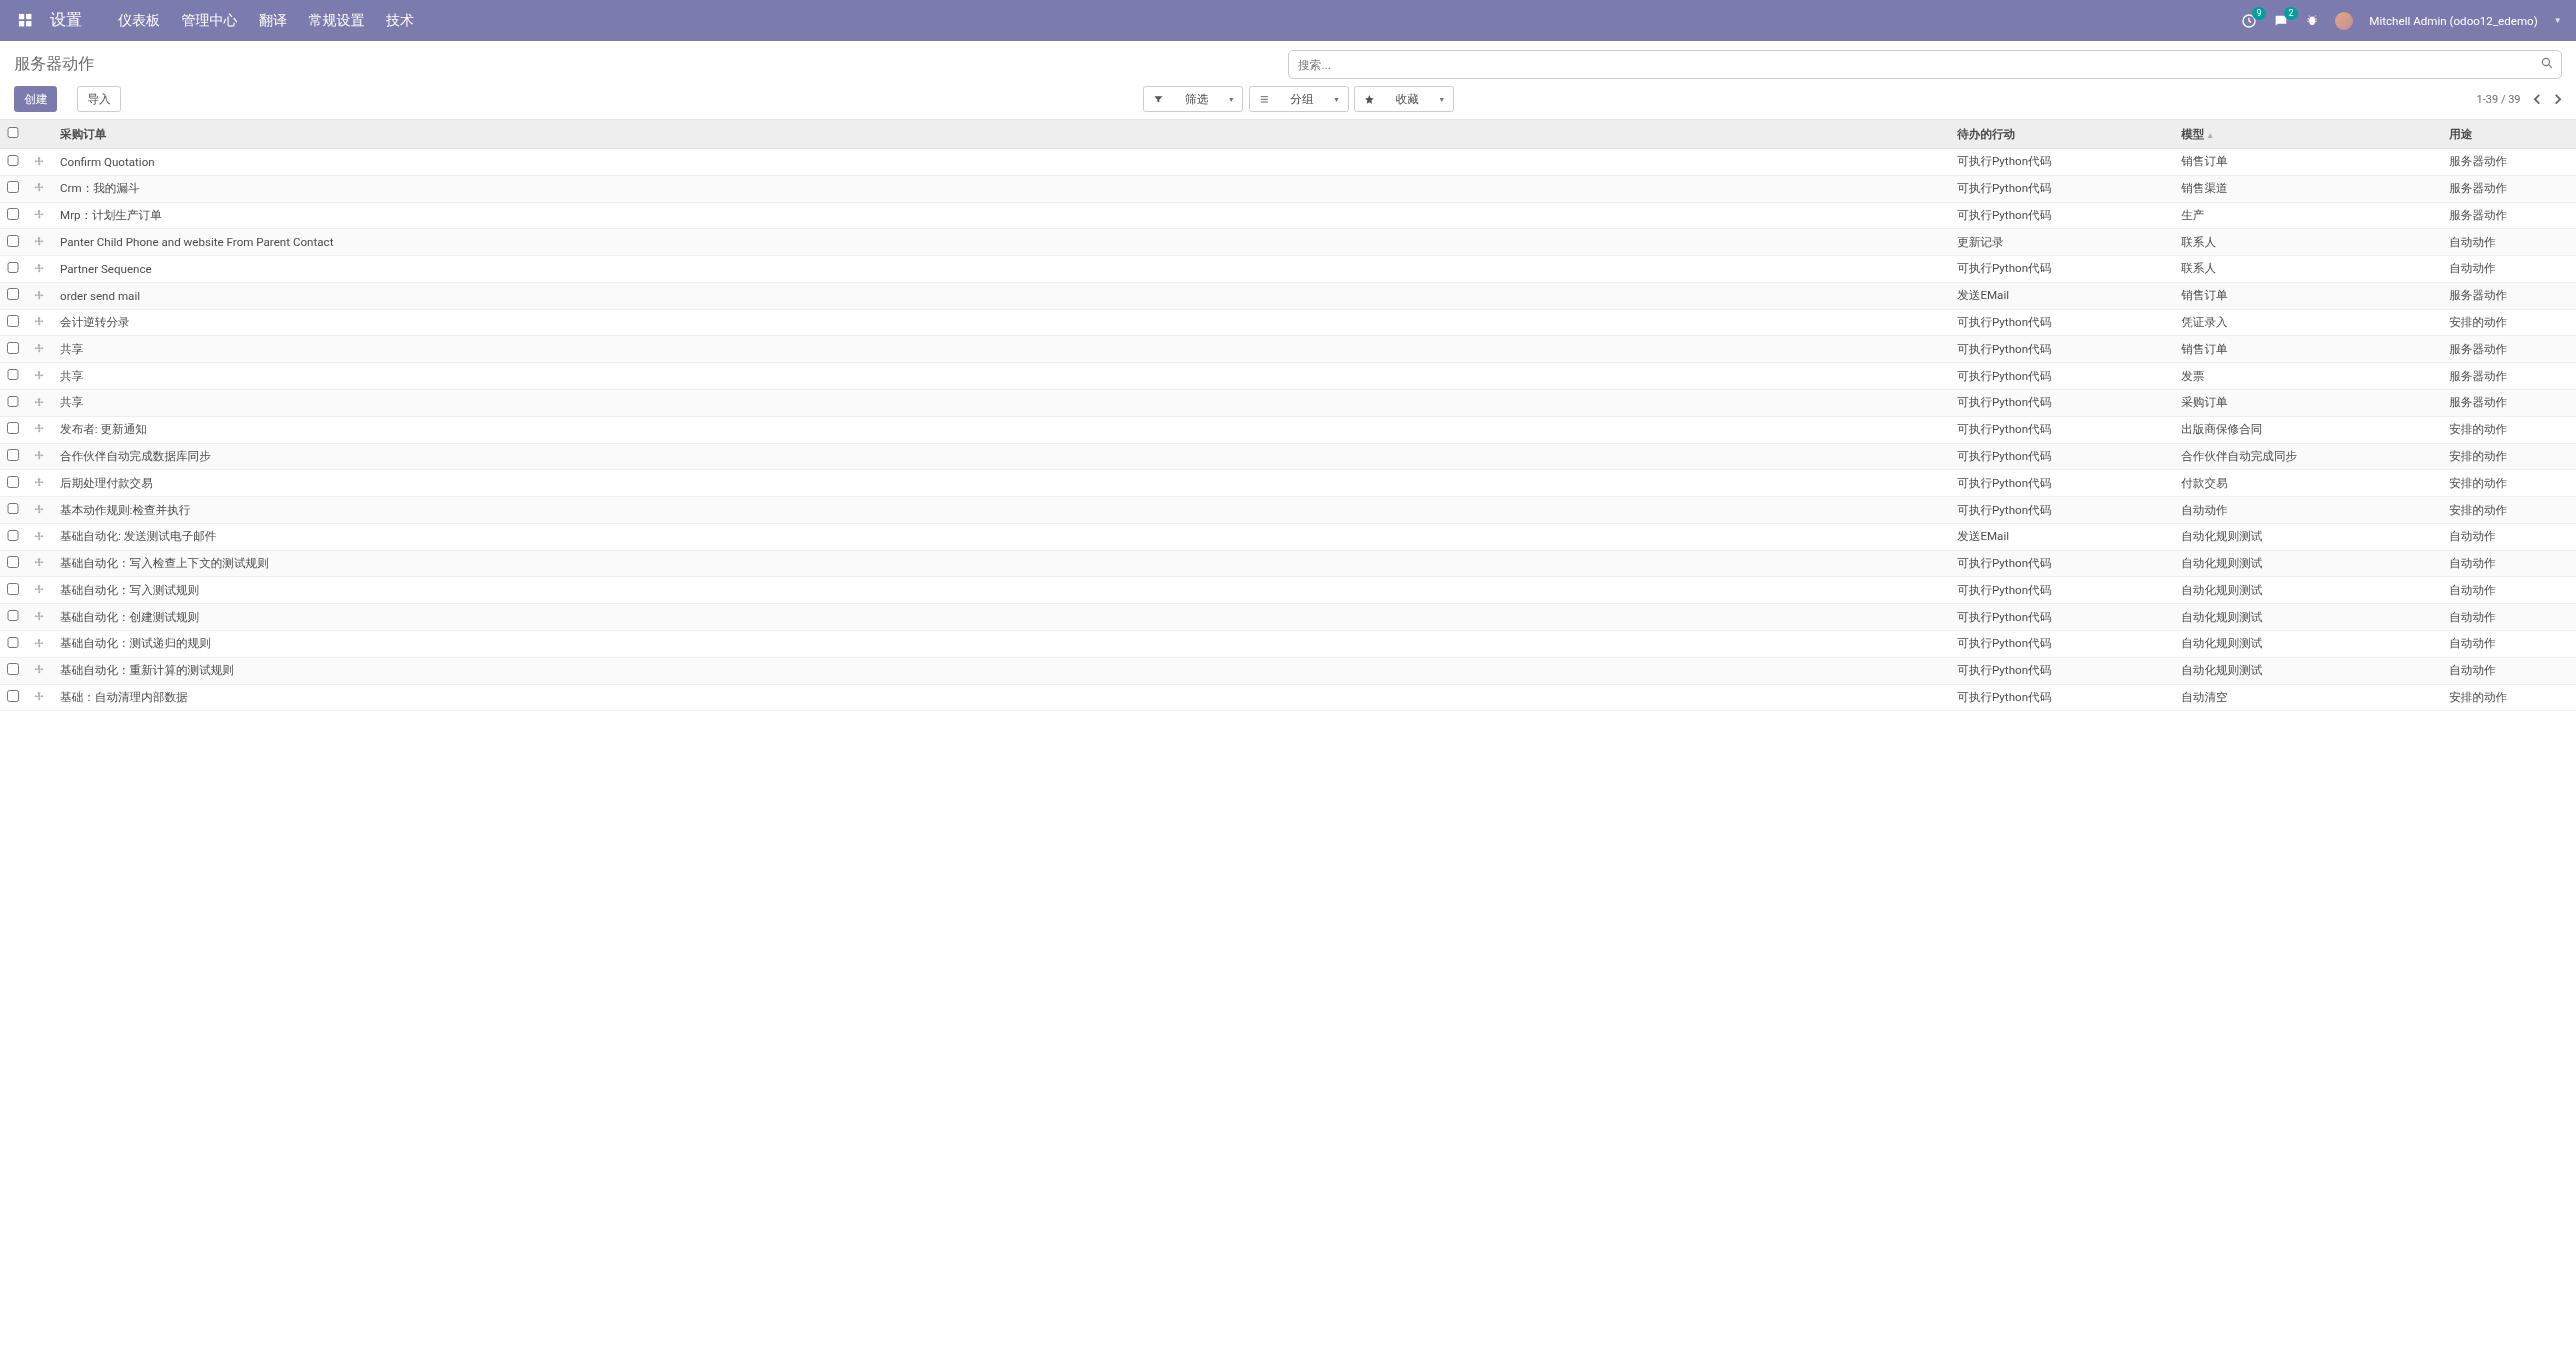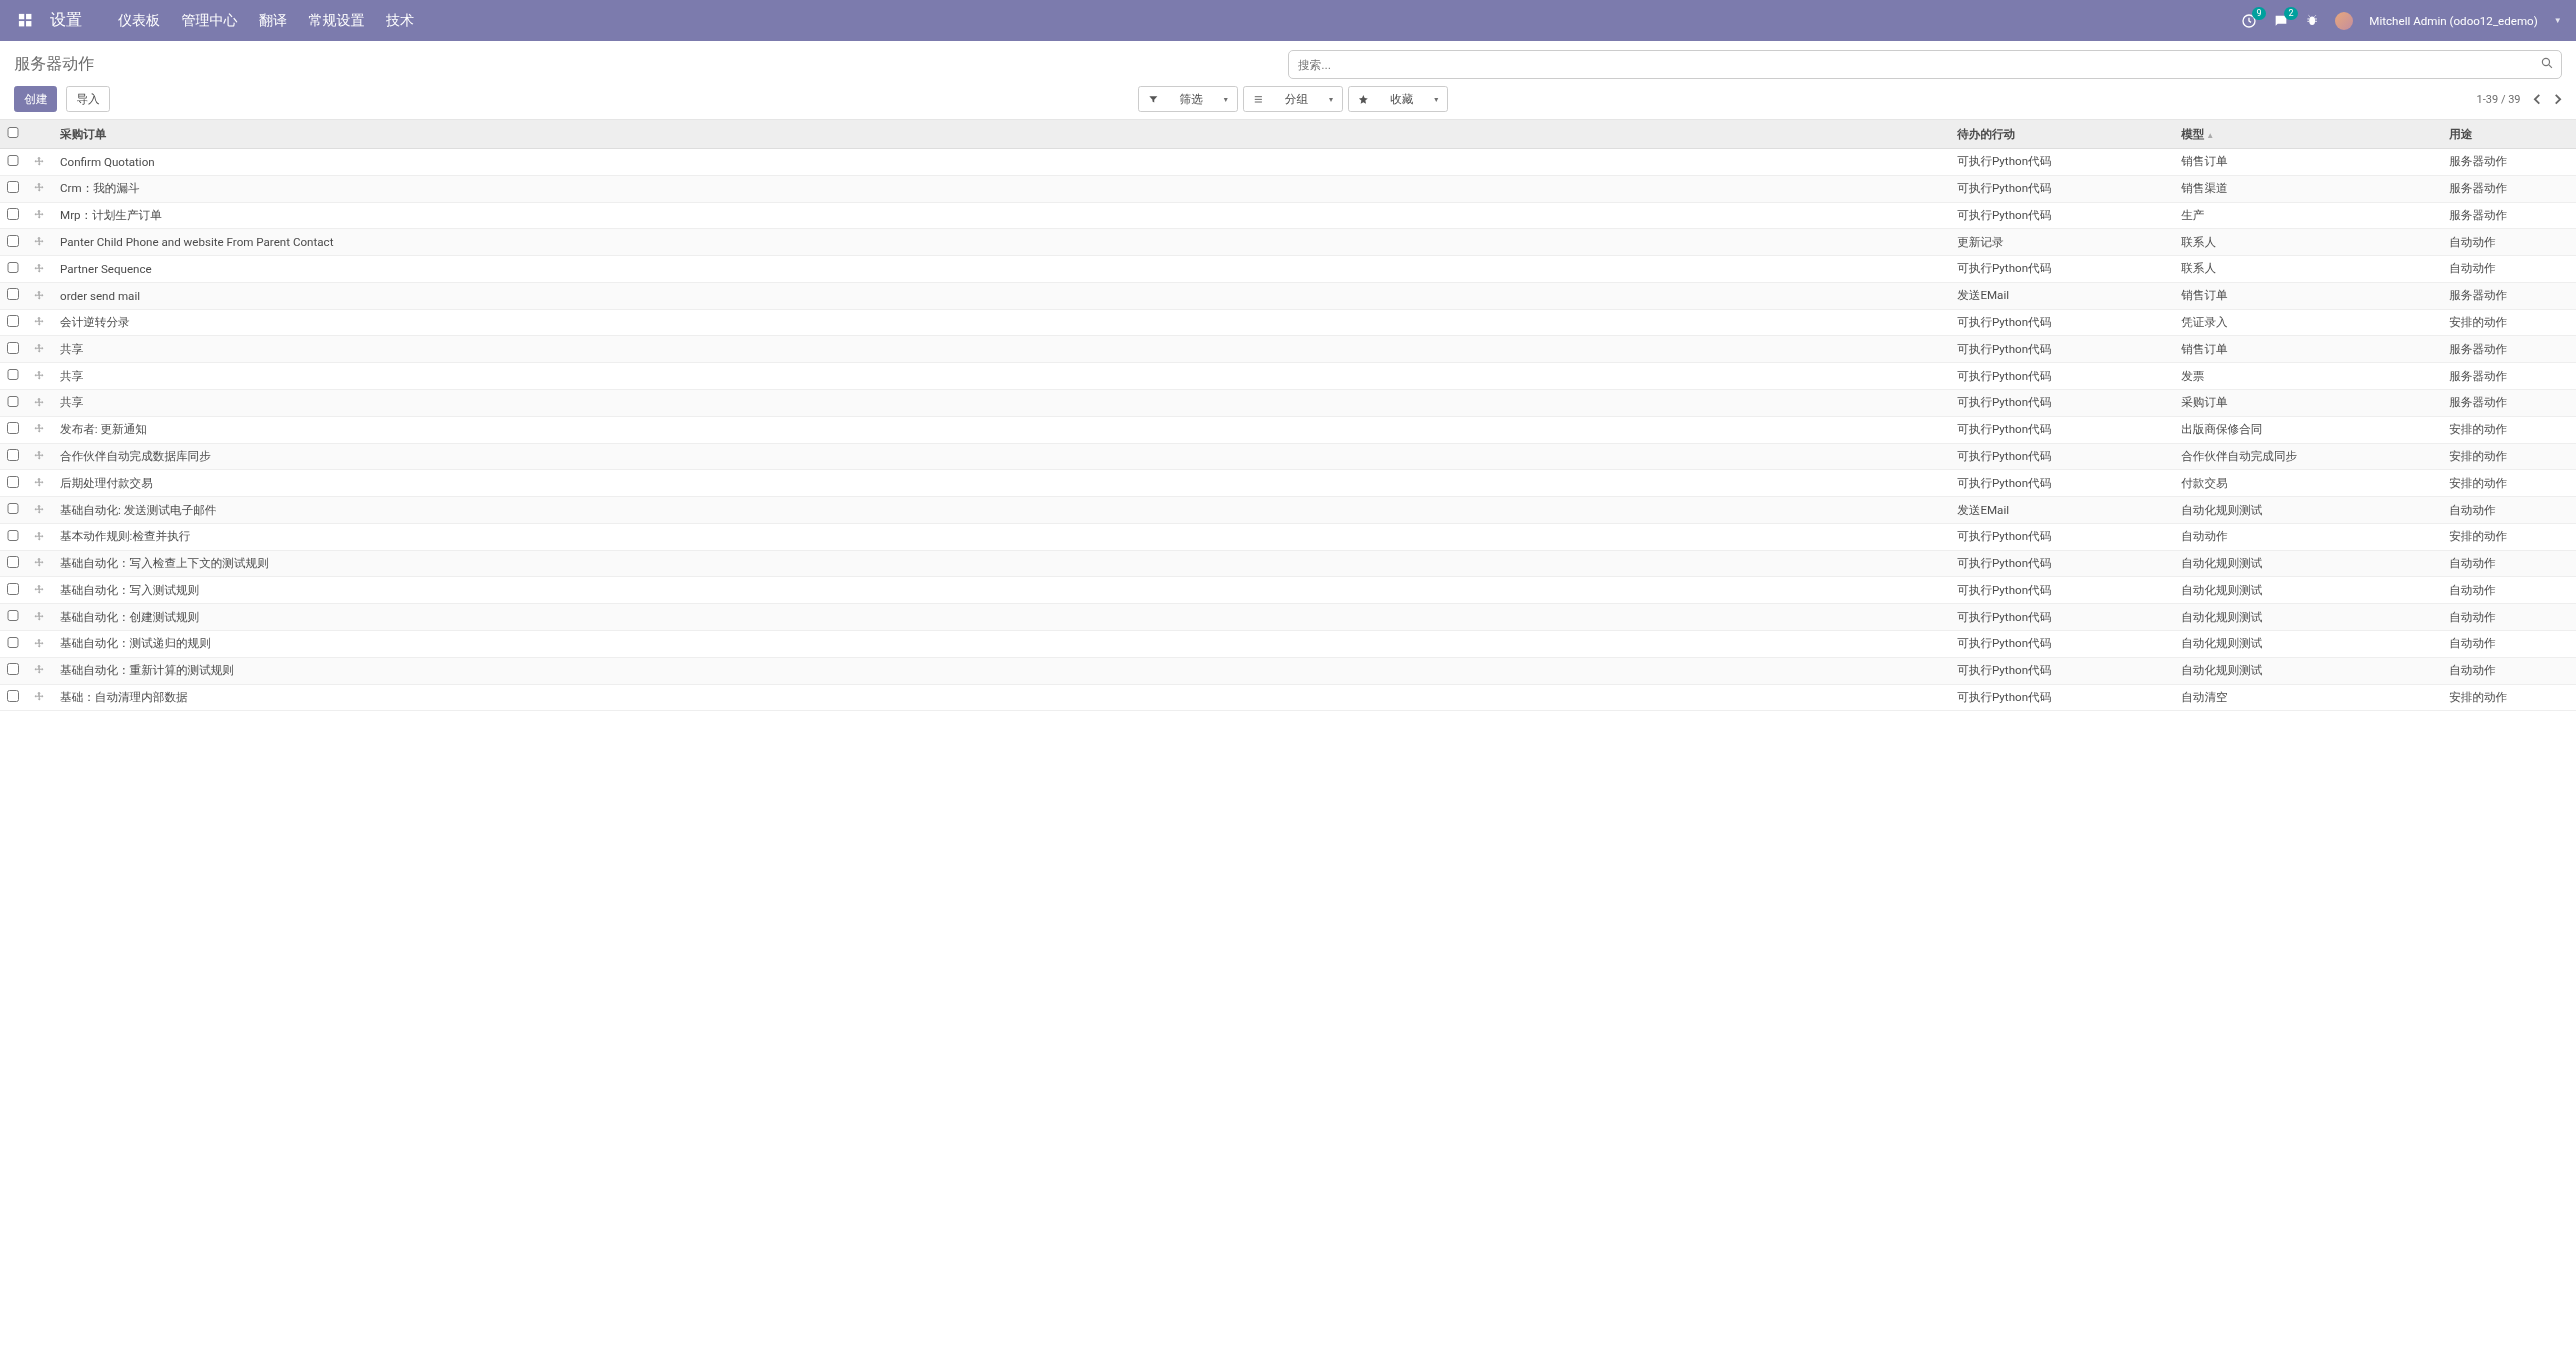--- a/index.html
+++ b/index.html
@@ -19,21 +19,21 @@
 .caret { font-size: 8px; opacity: 0.8; }
 
 
 .cp { padding: 9px 14.3px 7.2px; border-bottom: 0.9px solid #e5e5e5; }
 .cp-top { display: flex; align-items: center; }
 .breadcrumb { font-size: 16px; color: #6d6d6d; flex: 1; }
 .search-wrap { flex: 1; position: relative; }
 .search-input { width: 100%; height: 29px; border: 0.9px solid #ccc; border-radius: 5px; padding: 0 29px 0 9px; font-size: 11.6px; }
 .search-icon { position: absolute; right: 7.2px; top: 6.3px; color: #888; }
 .cp-bot { display: flex; align-items: center; margin-top: 7.2px; }
-.cp-left { display: flex; gap: 9px; }
+.cp-left { display: flex; gap: 20px; }
 .btn { border: 0.9px solid #ccc; background: #fff; padding: 4.5px 9px; border-radius: 2.7px; cursor: pointer; font-size: 11.6px; color: #4c4c4c; }
 .btn-primary { background: #7c7bad; border-color: #7c7bad; color: #fff; }
 .cp-mid { margin-left: auto; display: flex; gap: 5.4px; }
 .dropdown-btn { display: inline-flex; align-items: center; gap: 21px; }
 .cp-right { margin-left: auto; display: flex; align-items: center; gap: 12.5px; }
 .pager { color: #6d6d6d; font-size: 11px; }
 .pager-arrows { display: flex; gap: 10.7px; }
 .pager-arrow { cursor: pointer; color: #6d6d6d; font-size: 12.5px; }
 
 
@@ -299,40 +299,40 @@
         <td class="col-name">后期处理付款交易</td>
         <td class="col-state">可执行Python代码</td>
         <td class="col-model">付款交易</td>
         <td class="col-usage">安排的动作</td>
       </tr>
       <tr>
         <td class="col-check"><input type="checkbox" style=""></td>
         <td class="col-handle"><span><svg width="12.5" height="12.5" viewBox="0 0 24 24" fill="#aaa">
               <path d="M12 2l3 3h-2v4h4V7l3 3-3 3v-2h-4v4h2l-3 3-3-3h2v-4H6v2l-3-3 3-3v2h4V5H8l3-3z"></path>
             </svg></span></td>
+        <td class="col-name">基本动作规则:检查并执行</td>
+        <td class="col-state">可执行Python代码</td>
+        <td class="col-model">自动动作</td>
+        <td class="col-usage">安排的动作</td>
+      </tr>
+      <tr>
+        <td class="col-check"><input type="checkbox" style=""></td>
+        <td class="col-handle"><span><svg width="12.5" height="12.5" viewBox="0 0 24 24" fill="#aaa">
+              <path d="M12 2l3 3h-2v4h4V7l3 3-3 3v-2h-4v4h2l-3 3-3-3h2v-4H6v2l-3-3 3-3v2h4V5H8l3-3z"></path>
+            </svg></span></td>
         <td class="col-name">基础自动化: 发送测试电子邮件</td>
         <td class="col-state">发送EMail</td>
         <td class="col-model">自动化规则测试</td>
         <td class="col-usage">自动动作</td>
       </tr>
       <tr>
         <td class="col-check"><input type="checkbox" style=""></td>
         <td class="col-handle"><span><svg width="12.5" height="12.5" viewBox="0 0 24 24" fill="#aaa">
               <path d="M12 2l3 3h-2v4h4V7l3 3-3 3v-2h-4v4h2l-3 3-3-3h2v-4H6v2l-3-3 3-3v2h4V5H8l3-3z"></path>
             </svg></span></td>
-        <td class="col-name">基本动作规则:检查并执行</td>
-        <td class="col-state">可执行Python代码</td>
-        <td class="col-model">自动动作</td>
-        <td class="col-usage">安排的动作</td>
-      </tr>
-      <tr>
-        <td class="col-check"><input type="checkbox" style=""></td>
-        <td class="col-handle"><span><svg width="12.5" height="12.5" viewBox="0 0 24 24" fill="#aaa">
-              <path d="M12 2l3 3h-2v4h4V7l3 3-3 3v-2h-4v4h2l-3 3-3-3h2v-4H6v2l-3-3 3-3v2h4V5H8l3-3z"></path>
-            </svg></span></td>
         <td class="col-name">基础自动化：写入检查上下文的测试规则</td>
         <td class="col-state">可执行Python代码</td>
         <td class="col-model">自动化规则测试</td>
         <td class="col-usage">自动动作</td>
       </tr>
       <tr>
         <td class="col-check"><input type="checkbox" style=""></td>
         <td class="col-handle"><span><svg width="12.5" height="12.5" viewBox="0 0 24 24" fill="#aaa">
               <path d="M12 2l3 3h-2v4h4V7l3 3-3 3v-2h-4v4h2l-3 3-3-3h2v-4H6v2l-3-3 3-3v2h4V5H8l3-3z"></path>
             </svg></span></td>

